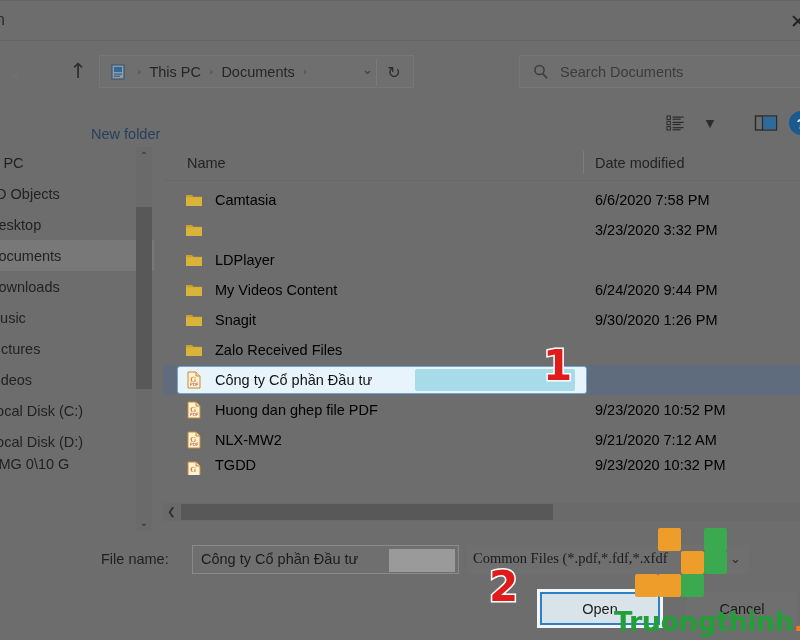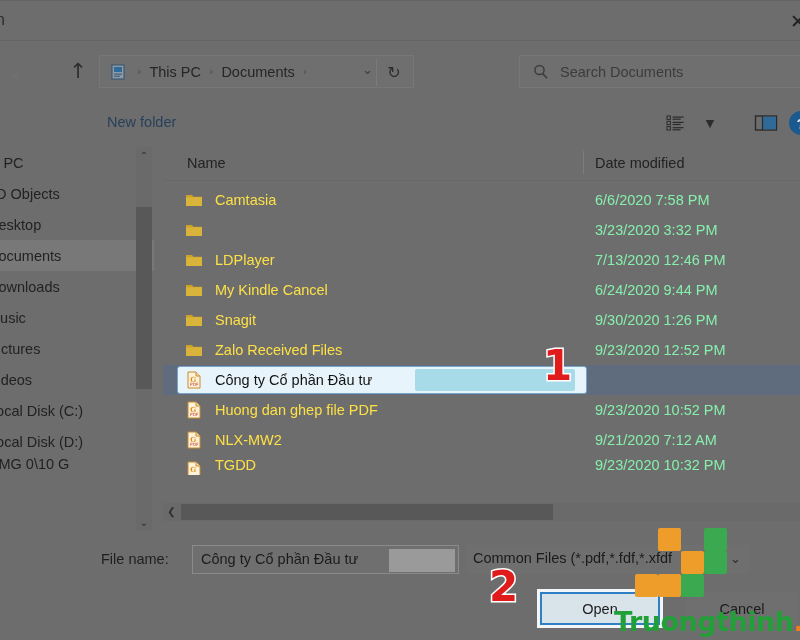--- a/index.html
+++ b/index.html
@@ -119,21 +119,21 @@
     position: absolute; left: 0; top: 99px;
     width: 930px; height: 46px;
   }
   .cmd-item {
     position: absolute; top: 14px;
     font-size: 14.5px; color: #28405a;
     white-space: nowrap;
   }
   .cmd-caret    { left: 128px; top: 17px; font-size: 11px; color: #28405a;
                   font-family: "DejaVu Sans", sans-serif; }
-  .cmd-newfolder{ left: 216px; }
+  .cmd-newfolder{ left: 200px; margin-top: 12px; }
 
   .viewicons { position: absolute; right: 8px; top: 10px;
                display: flex; align-items: center; gap: 0; }
   .vi { width: 34px; height: 26px; display: flex; align-items: center; justify-content: center; }
   .vi-caret { font-size: 11px; color: #2c2c2c; font-family: "DejaVu Sans", sans-serif; }
   .help-circle {
     width: 24px; height: 24px; border-radius: 50%;
     background: #1b5a8e;
     color: #d9e6f0; font-size: 15px; font-weight: bold;
     display: flex; align-items: center; justify-content: center;
@@ -201,26 +201,26 @@
     position: relative; height: 30px;
     display: flex; align-items: center;
   }
   .row.sel { background: #5e6c7d; }
   .row .fico {
     position: absolute; left: 22px; top: 6px;
     width: 18px; height: 18px;
   }
   .row .fname {
     position: absolute; left: 52px;
-    font-size: 14.5px; color: #fde047;
+    font-size: 14.5px; color: #000000;
     white-space: nowrap;
   }
   .row .fdate {
     position: absolute; left: 432px;
-    font-size: 14.5px; color: #86efac;
+    font-size: 14.5px; color: #000000;
     white-space: nowrap;
   }
 
   
   .rename-box {
     position: absolute; left: 14px; top: 1px;
     width: 410px; height: 28px;
     background: #e8f4fb;
     border: 1px solid #7aa5c4;
     border-radius: 3px;
@@ -282,20 +282,21 @@
   }
   .ft-select {
     position: absolute; left: 575px; top: 12px;
     width: 282px; height: 29px;
     background: #6f6f6f;
   }
   .ft-text {
     position: absolute; left: 6px; top: 5px;
     font-size: 14.5px; color: #1b1b1b;
     white-space: nowrap;
+    font-family: Liberation Serif, serif;
   }
   .ft-caret {
     position: absolute; right: 8px; top: 6px;
     font-size: 13px; color: #2b2b2b;
     font-family: "DejaVu Sans", sans-serif;
   }
 
   .btn {
     position: absolute;
     height: 33px;
@@ -507,31 +508,30 @@
         </div>
 
         <div class="row">
           <span class="fico">
             <svg width="18" height="18" viewBox="0 0 18 18">
                 <path d="M1 4h6l1.4 1.8H17V15H1z" fill="#c9a227"></path>
                 <path d="M1 6.2h16V15H1z" fill="#d9b43a"></path>
               </svg>
           </span>
           <span class="fname">LDPlayer</span>
-          <span class="fdate">7/13/2020 12:46 PM</span>
         </div>
 
         <div class="row">
           <span class="fico">
             <svg width="18" height="18" viewBox="0 0 18 18">
                 <path d="M1 4h6l1.4 1.8H17V15H1z" fill="#c9a227"></path>
                 <path d="M1 6.2h16V15H1z" fill="#d9b43a"></path>
               </svg>
           </span>
-          <span class="fname">My Kindle Cancel</span>
+          <span class="fname">My Videos Content</span>
           <span class="fdate">6/24/2020 9:44 PM</span>
         </div>
 
         <div class="row">
           <span class="fico">
             <svg width="18" height="18" viewBox="0 0 18 18">
                 <path d="M1 4h6l1.4 1.8H17V15H1z" fill="#c9a227"></path>
                 <path d="M1 6.2h16V15H1z" fill="#d9b43a"></path>
               </svg>
           </span>
@@ -540,21 +540,20 @@
         </div>
 
         <div class="row">
           <span class="fico">
             <svg width="18" height="18" viewBox="0 0 18 18">
                 <path d="M1 4h6l1.4 1.8H17V15H1z" fill="#c9a227"></path>
                 <path d="M1 6.2h16V15H1z" fill="#d9b43a"></path>
               </svg>
           </span>
           <span class="fname">Zalo Received Files</span>
-          <span class="fdate">9/23/2020 12:52 PM</span>
         </div>
 
         <div class="row sel">
           <span class="rename-box"></span>
           <span class="fico">
             <svg width="18" height="18" viewBox="0 0 18 18">
               <path d="M3 1h8l4 4v12H3z" fill="#fdf3dd" stroke="#c98a2a" stroke-width="1"></path>
               <path d="M11 1v4h4" fill="#f2dfae" stroke="#c98a2a" stroke-width="1"></path>
               <text x="5" y="15" font-size="4.4" fill="#c0392b" font-family="DejaVu Sans">PDF</text>
               <text x="5.2" y="11" font-size="7" fill="#e08b16" font-family="DejaVu Serif" font-weight="bold">G</text>

